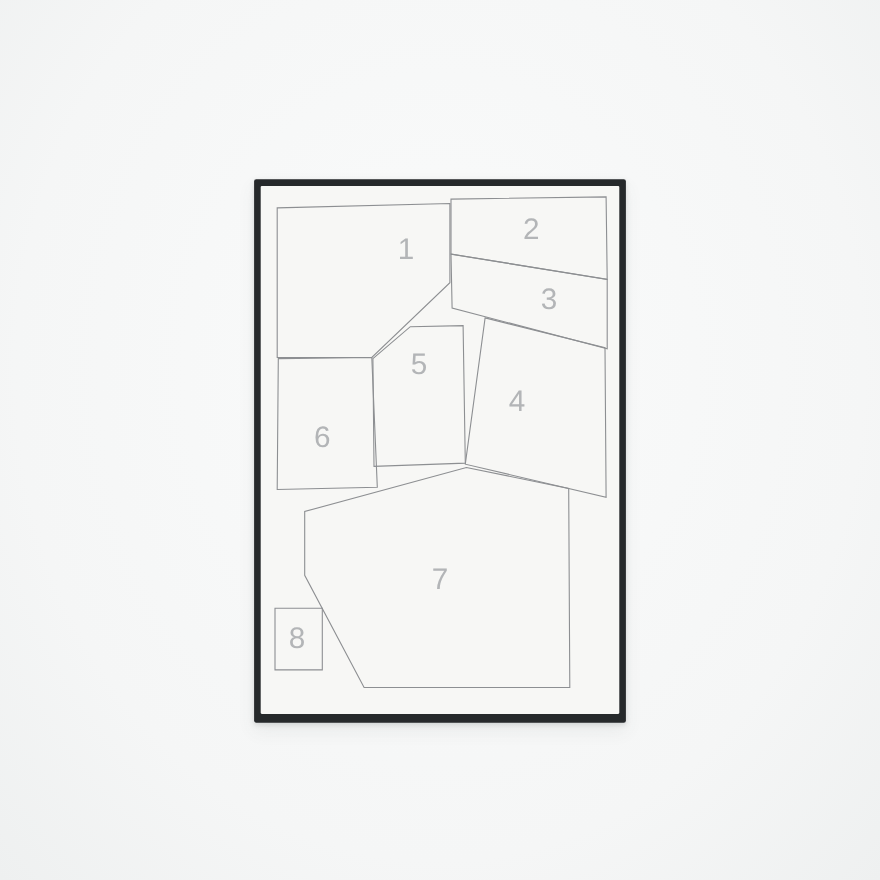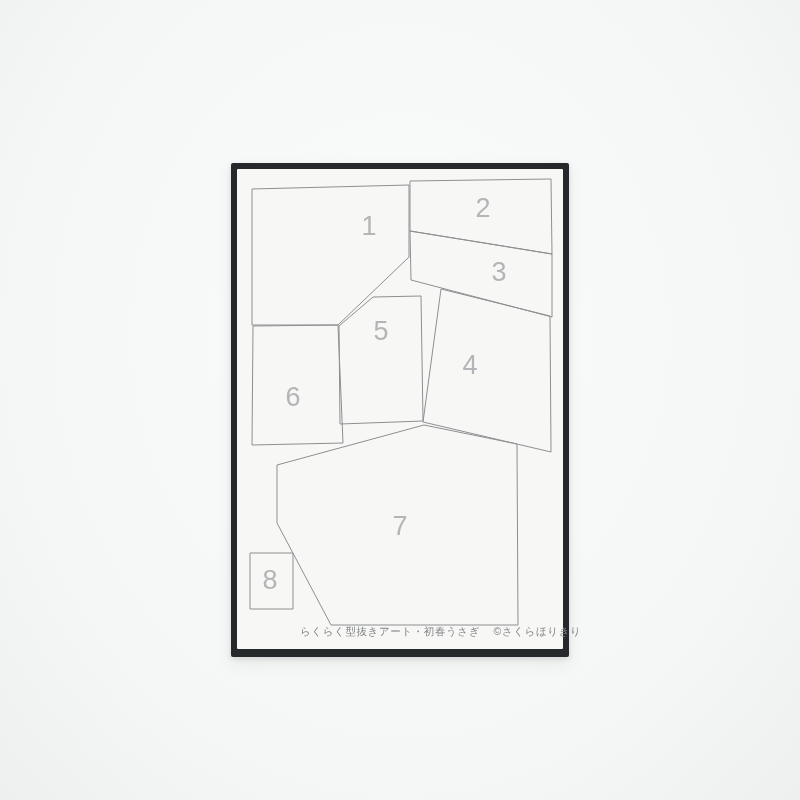--- a/index.html
+++ b/index.html
@@ -88,18 +88,14 @@
       <polygon points="339,326 373,297 421,296 423,421 340,424" class="region-outline" stroke="#8d8f92"></polygon>
       <text x="381" y="331" class="region-number" fill="#b3b5b7" text-anchor="middle" dominant-baseline="central">5</text>
       <polygon points="253,326 338,325 343,443 252,445" class="region-outline" stroke="#8d8f92"></polygon>
       <text x="293" y="397" class="region-number" fill="#b3b5b7" text-anchor="middle" dominant-baseline="central">6</text>
       <polygon points="424,425 517,444 518,625 331,625 277,523 277,465" class="region-outline" stroke="#8d8f92"></polygon>
       <text x="400" y="526" class="region-number" fill="#b3b5b7" text-anchor="middle" dominant-baseline="central">7</text>
       <polygon points="250,553 293,553 293,609 250,609" class="region-outline" stroke="#8d8f92"></polygon>
       <text x="270" y="580" class="region-number" fill="#b3b5b7" text-anchor="middle" dominant-baseline="central">8</text>
     </svg>
 
-  <div class="footer-caption" style="color: rgb(129, 131, 134);">
-    <span>らくらく型抜きアート・初春うさぎ</span>
-    <span class="copyright-text">©さくらほりきり</span>
-  </div>
 
 </div>
 
 </body></html>

